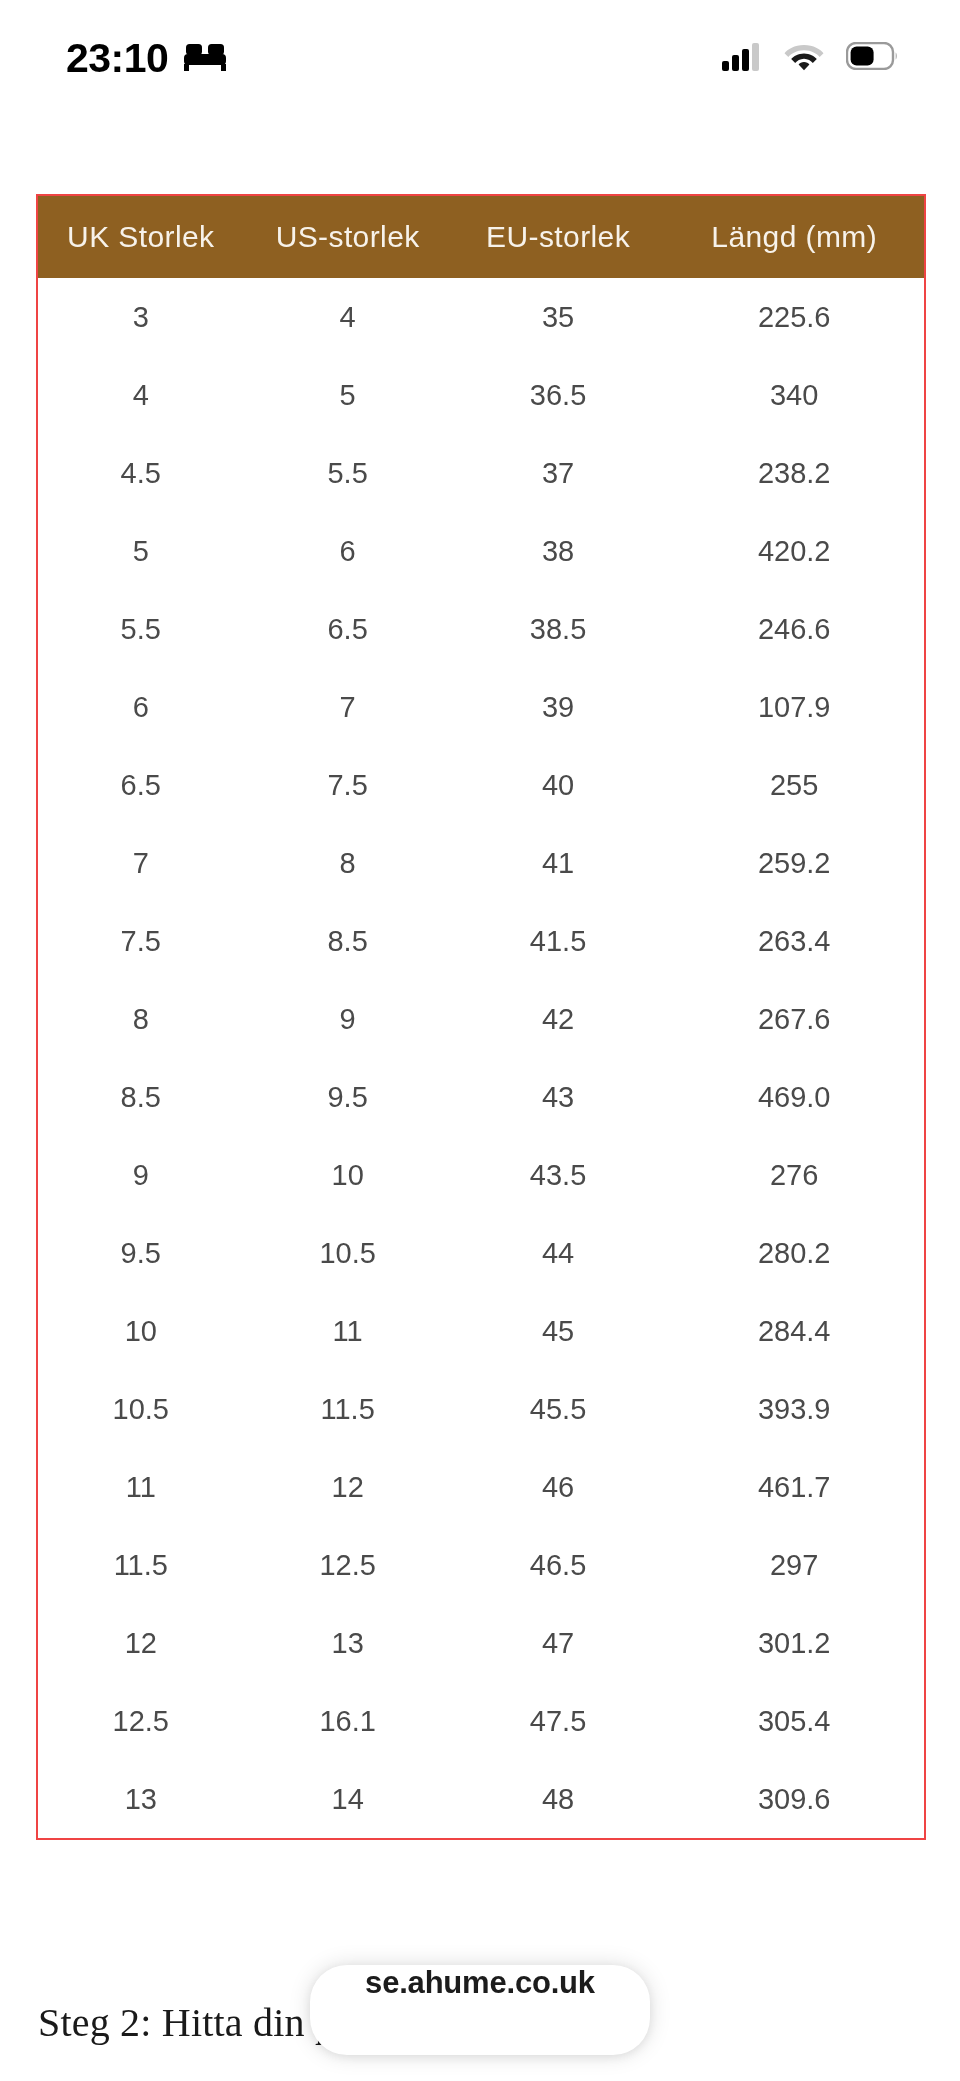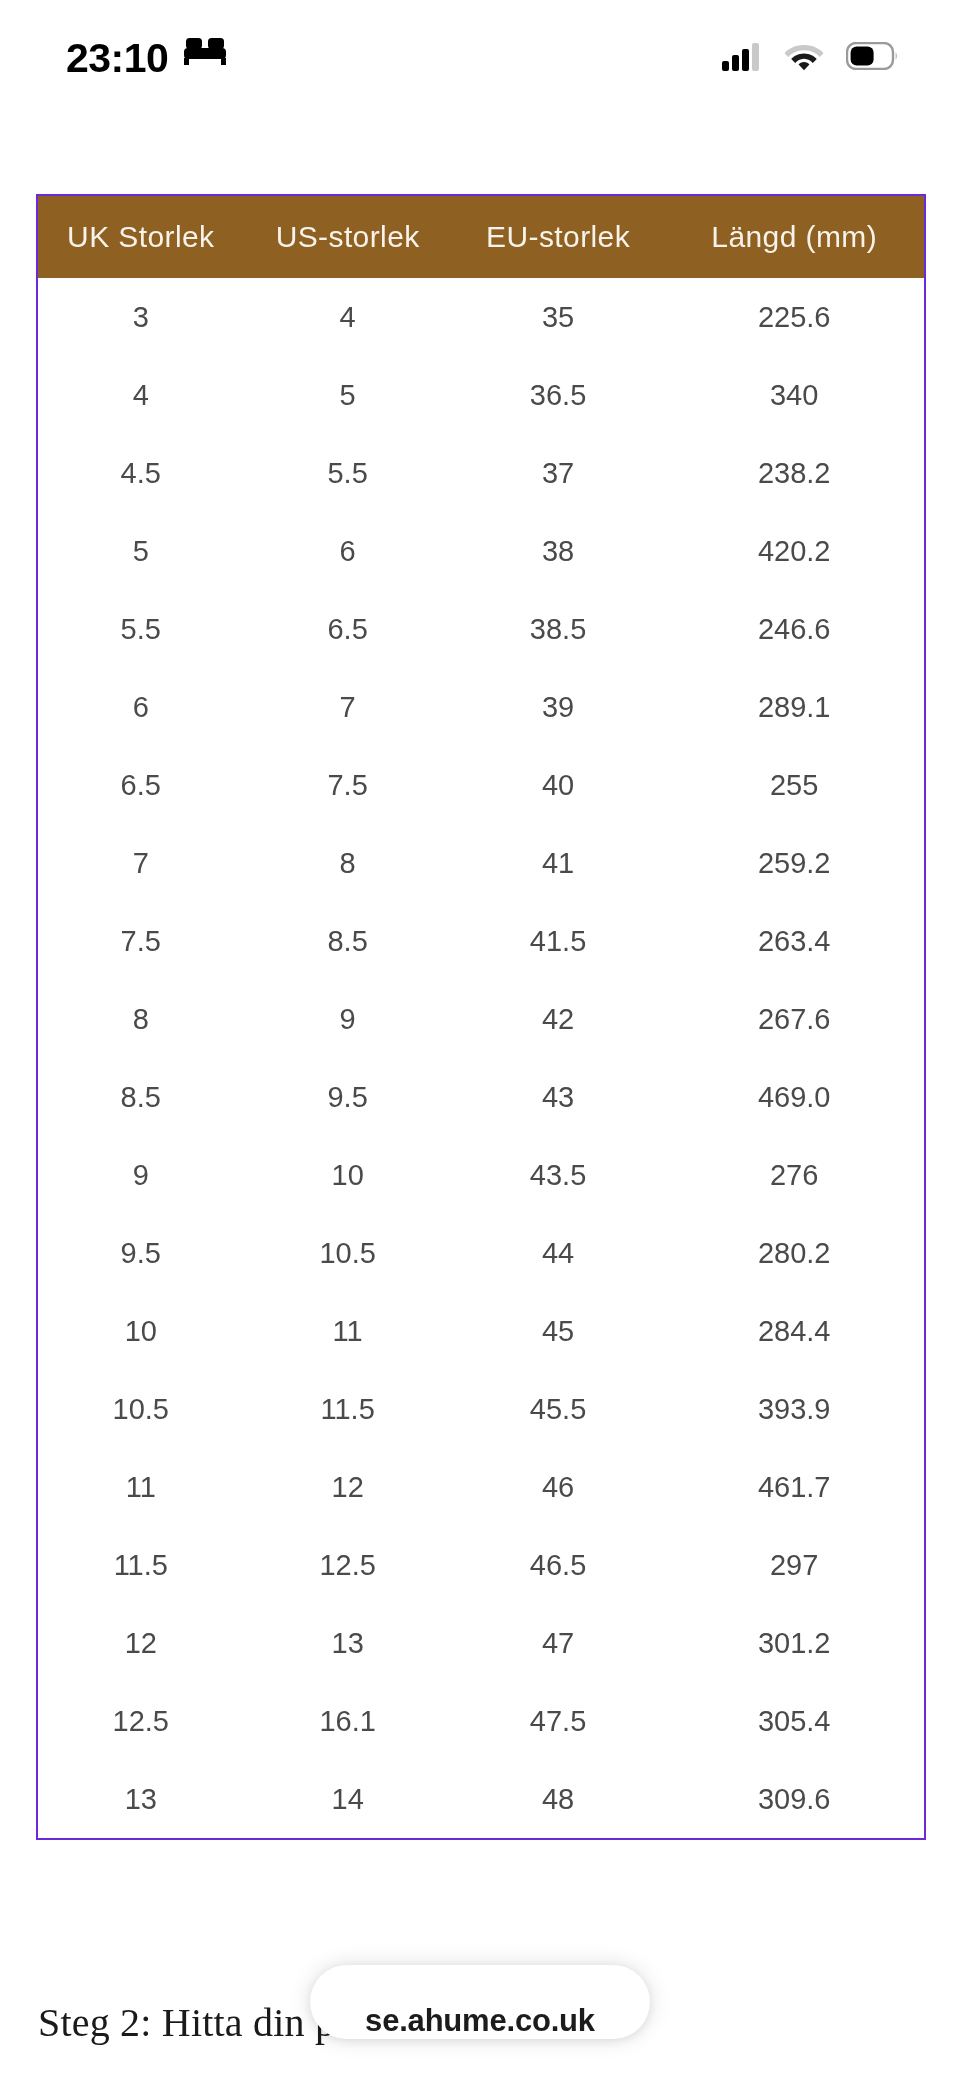--- a/index.html
+++ b/index.html
@@ -22,21 +22,21 @@
     width: 960px;
     height: 112px;
     display: flex;
     align-items: center;
     justify-content: space-between;
     padding: 0 62px 0 66px;
     box-sizing: border-box;
   }
   .status-left {
     display: flex;
-    align-items: flex-start;
+    align-items: center;
     gap: 14px;
   }
   .status-time {
     font-family: "Liberation Sans", sans-serif;
     font-size: 41px;
     font-weight: 700;
     color: #000000;
     letter-spacing: -0.5px;
     line-height: 1;
     padding-top: 4px;
@@ -48,21 +48,21 @@
     gap: 22px;
   }
   .signal-icon, .wifi-icon, .battery-icon { display: block; }
 
   
   .table-wrap {
     position: absolute;
     top: 194px;
     left: 36px;
     width: 890px;
-    border: 2px solid #6d28d9;
+    border: 2px solid #ef4444;
     box-sizing: border-box;
     background: #ffffff;
   }
   table.size-table {
     width: 100%;
     border-collapse: collapse;
     table-layout: fixed;
   }
   table.size-table thead th {
     background: #8e6021;
@@ -103,26 +103,26 @@
     font-weight: 400;
     color: #1a1a1a;
     white-space: nowrap;
     letter-spacing: 0.2px;
   }
   .url-pill {
     position: absolute;
     left: 310px;
     top: 1965px;
     width: 340px;
-    height: 74px;
+    height: 90px;
     background: #ffffff;
     border-radius: 37px;
     box-shadow: 0 0 22px rgba(0,0,0,0.13), 0 2px 10px rgba(0,0,0,0.07);
     display: flex;
-    align-items: flex-end;
+    align-items: flex-start;
     justify-content: center;
   }
   .url-pill-text {
     font-family: "Liberation Sans", sans-serif;
     font-size: 31px;
     font-weight: 700;
     color: #1c1c1c;
     letter-spacing: -0.2px;
     white-space: nowrap;
   }
@@ -213,21 +213,21 @@
       <tr>
           <td>5.5</td>
           <td>6.5</td>
           <td>38.5</td>
           <td>246.6</td>
         </tr>
       <tr>
           <td>6</td>
           <td>7</td>
           <td>39</td>
-          <td>289.1</td>
+          <td>107.9</td>
         </tr>
       <tr>
           <td>6.5</td>
           <td>7.5</td>
           <td>40</td>
           <td>255</td>
         </tr>
       <tr>
           <td>7</td>
           <td>8</td>

